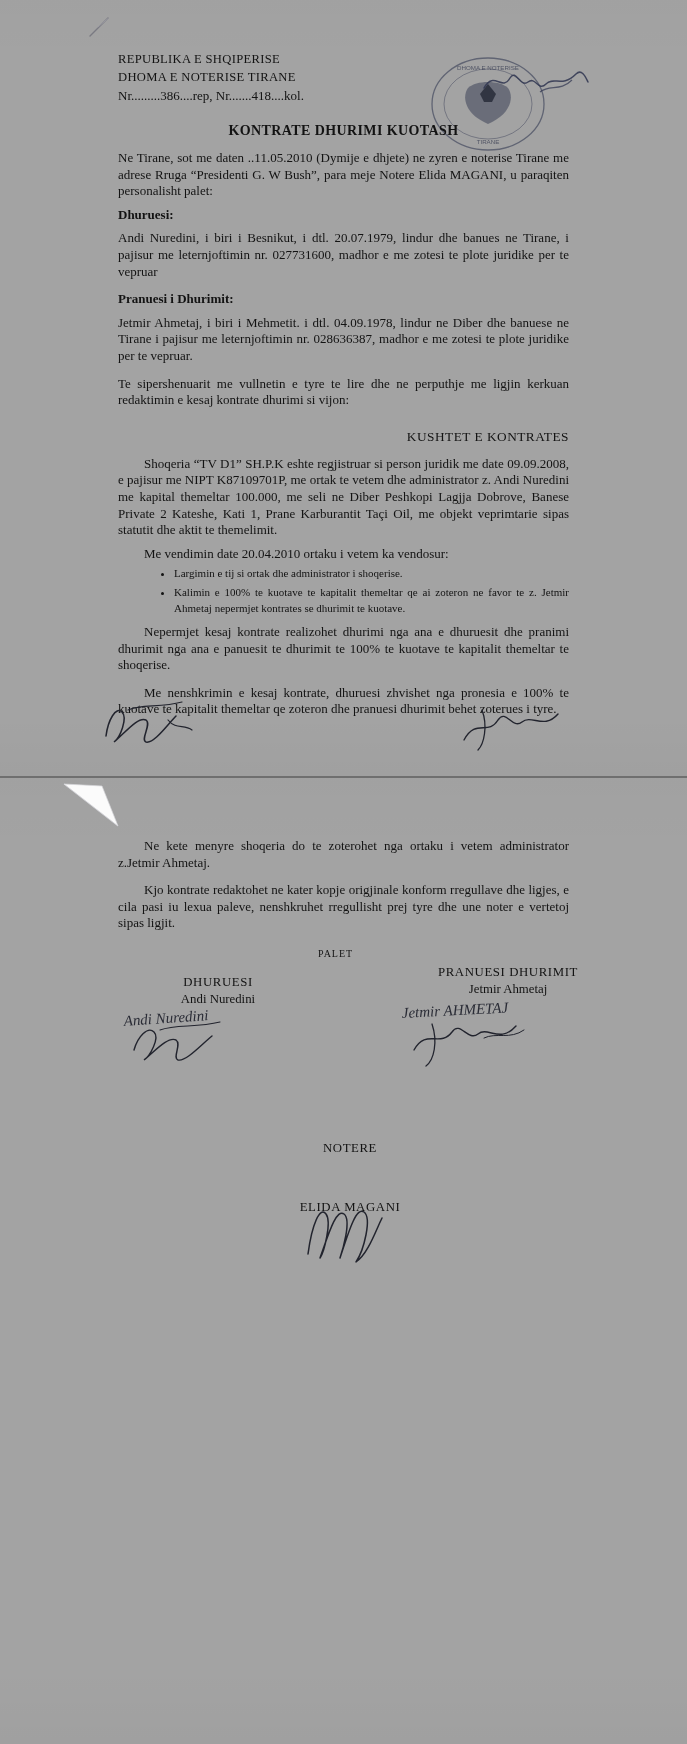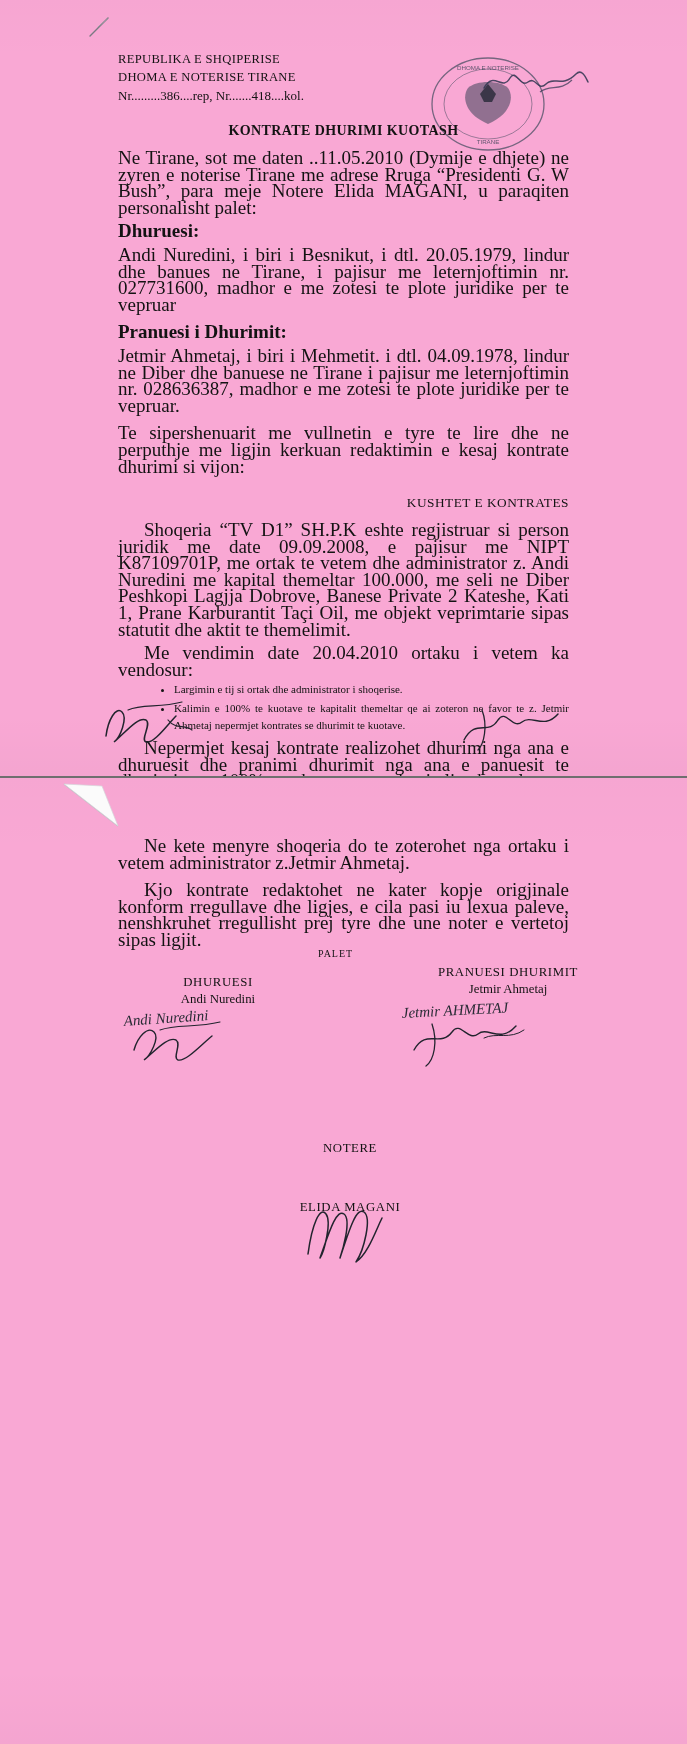--- a/index.html
+++ b/index.html
@@ -13,21 +13,21 @@
     position: relative;
     font-family: "Liberation Serif", serif;
     color: #131313;
     overflow: hidden;
   }
 
   .page {
     position: absolute;
     left: 0;
     width: 687px;
-    background: #f9a8d4;
+    background: #a3a3a3;
     box-sizing: border-box;
   }
 
   
   .page::before {
     content: "";
     position: absolute;
     inset: 0;
     background:
       linear-gradient(180deg, rgba(0,0,0,0.012) 0%, rgba(0,0,0,0.0) 8%, rgba(0,0,0,0.0) 92%, rgba(0,0,0,0.02) 100%);
@@ -88,21 +88,21 @@
   .doc-title {
     text-align: center;
     font-size: 14px;
     font-weight: bold;
     letter-spacing: 0.4px;
     margin-top: 18px;
     text-transform: uppercase;
   }
 
   p.body {
-    font-size: 19px;
+    font-size: 13px;
     line-height: 16.6px;
     text-align: justify;
     margin: 11px 0 0 0;
   }
   p.body.tight { margin-top: 7px; }
   p.ind { text-indent: 26px; }
 
   .bold { font-weight: bold; }
 
   .section-title {
@@ -199,21 +199,21 @@
   <div class="content">
     <div class="hdr-line n1">REPUBLIKA E SHQIPERISE</div>
     <div class="hdr-line">DHOMA E NOTERISE TIRANE</div>
     <div class="nr-line">Nr.........386....rep, Nr.......418....kol.</div>
 
     <div class="doc-title">KONTRATE DHURIMI KUOTASH</div>
 
     <p class="body">Ne Tirane, sot me daten ..11.05.2010 (Dymije e dhjete) ne zyren e noterise Tirane me adrese Rruga “Presidenti G. W Bush”, para meje Notere Elida MAGANI, u paraqiten personalisht palet:</p>
 
     <p class="body tight bold">Dhuruesi:</p>
-    <p class="body tight">Andi Nuredini, i biri i Besnikut, i dtl. 20.05.1979, lindur dhe banues ne Tirane, i pajisur me leternjoftimin nr. 027731600, madhor e me zotesi te plote juridike per te vepruar</p>
+    <p class="body tight">Andi Nuredini, i biri i Besnikut, i dtl. 20.07.1979, lindur dhe banues ne Tirane, i pajisur me leternjoftimin nr. 027731600, madhor e me zotesi te plote juridike per te vepruar</p>
 
     <p class="body bold">Pranuesi i Dhurimit:</p>
     <p class="body tight">Jetmir Ahmetaj, i biri i Mehmetit. i dtl. 04.09.1978, lindur ne Diber dhe banuese ne Tirane i pajisur me leternjoftimin nr. 028636387, madhor e me zotesi te plote juridike per te vepruar.</p>
 
     <p class="body">Te sipershenuarit me vullnetin e tyre te lire dhe ne perputhje me ligjin kerkuan redaktimin e kesaj kontrate dhurimi si vijon:</p>
 
     <div class="section-title">KUSHTET E KONTRATES</div>
 
     <p class="body ind">Shoqeria “TV D1” SH.P.K eshte regjistruar si person juridik me date 09.09.2008, e pajisur me NIPT K87109701P, me ortak te vetem dhe administrator z. Andi Nuredini me kapital themeltar 100.000, me seli ne Diber Peshkopi  Lagjja Dobrove, Banese Private 2 Kateshe, Kati 1, Prane Karburantit Taçi Oil, me objekt veprimtarie sipas statutit dhe aktit te themelimit.</p>
     <p class="body ind tight">Me vendimin date 20.04.2010 ortaku i vetem ka vendosur:</p>

